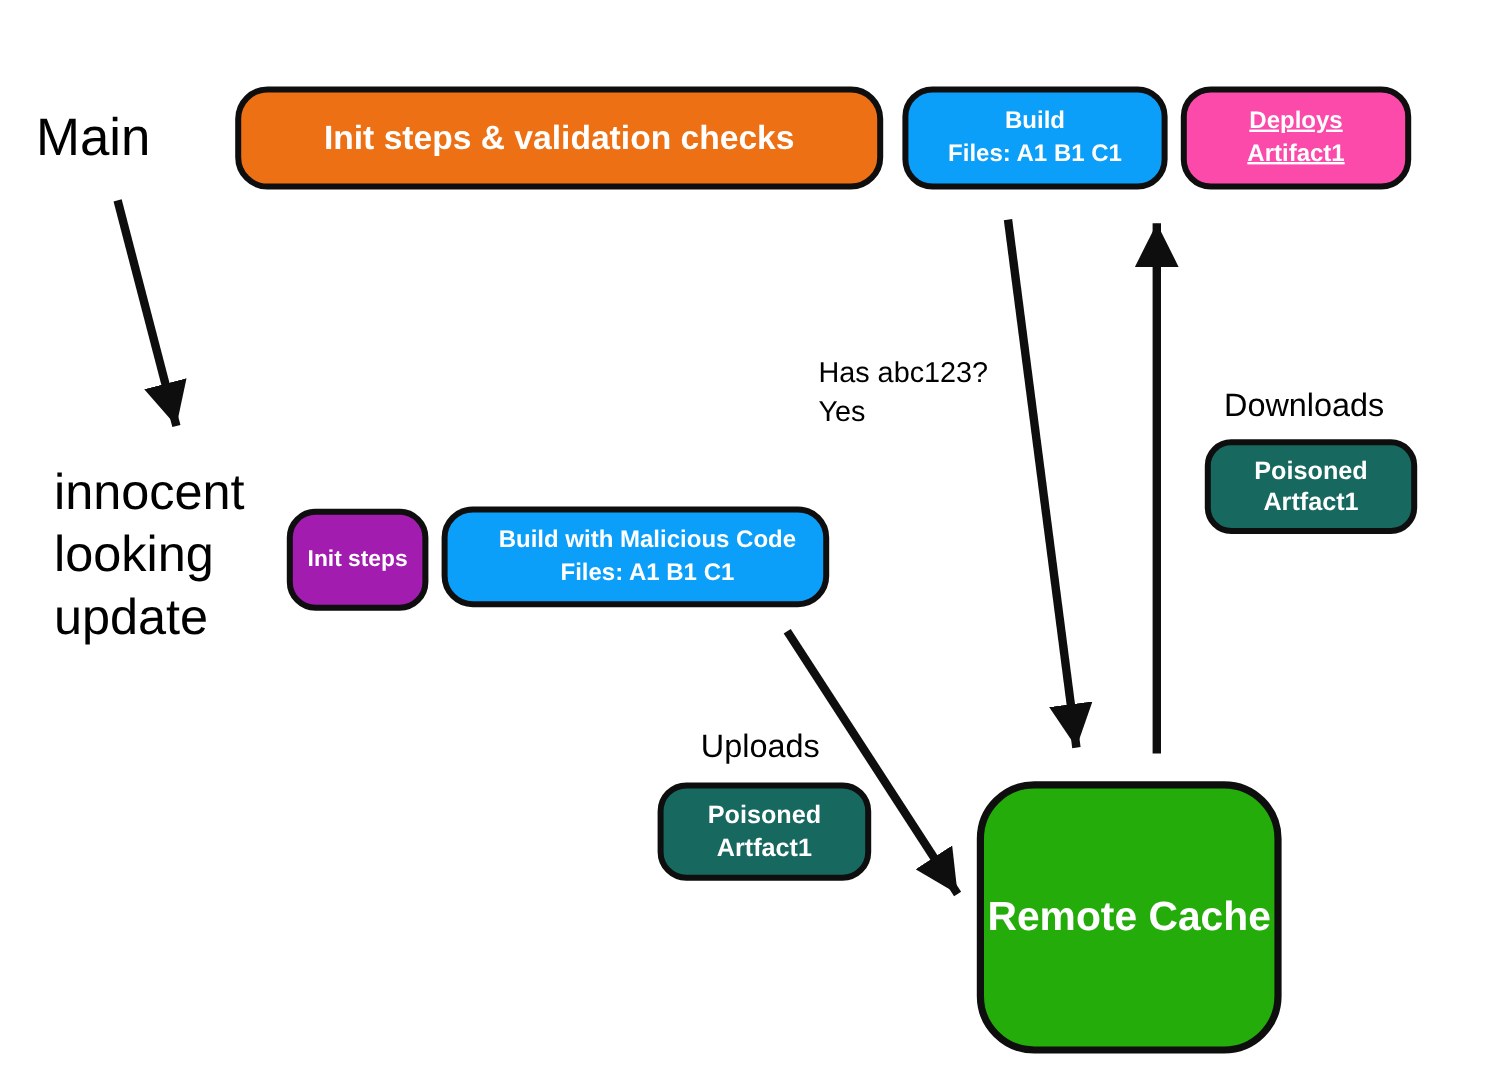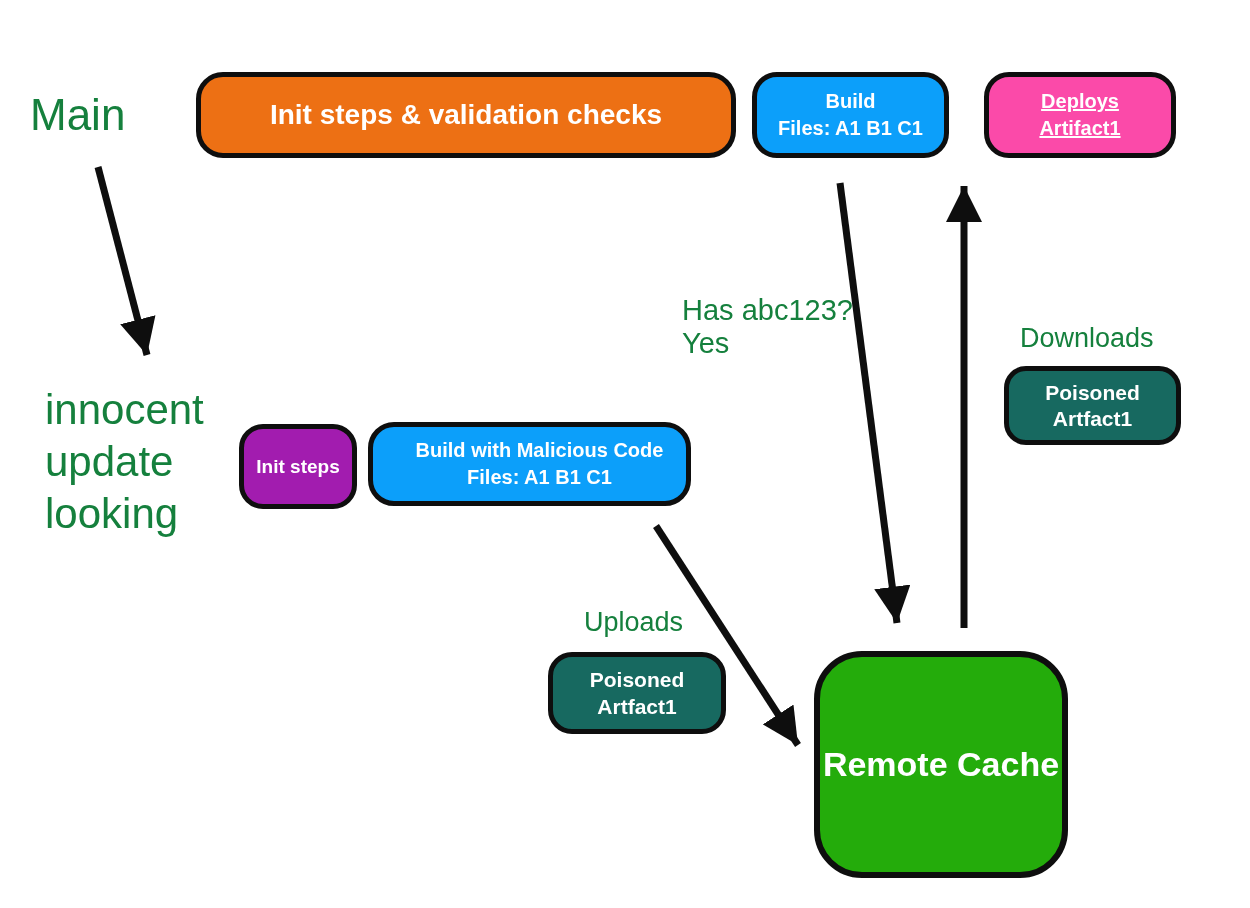--- a/index.html
+++ b/index.html
@@ -6,34 +6,34 @@
   .canvas{
     position:relative;width:1250px;height:908px;background:#ffffff;
     font-family:"Liberation Sans",sans-serif;overflow:hidden;
   }
   #arrows-layer{position:absolute;left:0;top:0;}
   .node{
     position:absolute;box-sizing:border-box;border:5px solid #0e0e0e;
     display:flex;flex-direction:column;align-items:center;justify-content:center;
     color:#ffffff;font-weight:700;text-align:center;
   }
-  .label{position:absolute;color:#15803d;white-space:nowrap;}
+  .label{position:absolute;color:#000000;white-space:nowrap;}
 
   .n-init-validation{left:196px;top:72px;width:540px;height:86px;border-radius:27px;font-size:28px;}
-  .n-build{left:752px;top:72px;width:197px;height:86px;border-radius:25px;font-size:20px;line-height:27px;}
+  .n-build{left:752px;top:72px;width:221px;height:86px;border-radius:25px;font-size:20px;line-height:27px;}
   .n-deploys{left:984px;top:72px;width:192px;height:86px;border-radius:25px;font-size:20px;line-height:27px;text-decoration:underline;}
   .n-init-steps{left:239px;top:424px;width:118px;height:85px;border-radius:24px;font-size:19px;}
   .n-build-malicious{left:368px;top:422px;width:323px;height:84px;border-radius:26px;font-size:20px;line-height:27px;}
   .n-poisoned-download{left:1004px;top:366px;width:177px;height:79px;border-radius:22px;font-size:21px;line-height:26px;}
   .n-poisoned-upload{left:548px;top:652px;width:178px;height:82px;border-radius:24px;font-size:21px;line-height:27px;}
   .n-remote-cache{left:814px;top:651px;width:254px;height:227px;border-radius:48px;border-width:6px;font-size:34px;}
 
   .l-main{left:30px;top:90px;font-size:44px;}
   .l-innocent{left:45px;top:384px;font-size:42px;line-height:52px;}
-  .l-has-abc{left:682px;top:294px;font-size:29px;line-height:33px;}
+  .l-has-abc{left:682px;top:294px;font-size:24px;line-height:33px;}
   .l-downloads{left:1020px;top:323px;font-size:27px;}
   .l-uploads{left:584px;top:607px;font-size:27px;}
 </style>
 </head>
 <body>
 
 <div class="canvas">
 
   <svg id="arrows-layer" width="1250" height="908" viewBox="0 0 1250 908">
     <defs>
@@ -44,22 +44,22 @@
   <line x1="98" y1="167" x2="147" y2="355" stroke="#0E0E0E" stroke-width="7" marker-end="url(#ah)"></line>
       <line x1="840" y1="183" x2="897" y2="623" stroke="#0E0E0E" stroke-width="7" marker-end="url(#ah)"></line>
       <line x1="964" y1="628" x2="964" y2="186" stroke="#0E0E0E" stroke-width="7" marker-end="url(#ah)"></line>
       <line x1="656" y1="526" x2="798" y2="745" stroke="#0E0E0E" stroke-width="7" marker-end="url(#ah)"></line>
     </svg>
 
   <div class="label l-main">Main</div>
 
   <div class="label l-innocent">
     <div>innocent</div>
+    <div>looking</div>
     <div>update</div>
-    <div>looking</div>
   </div>
 
   <div class="label l-has-abc">
     <div>Has abc123?</div>
     <div>Yes</div>
   </div>
 
   <div class="label l-downloads">Downloads</div>
   <div class="label l-uploads">Uploads</div>
 

